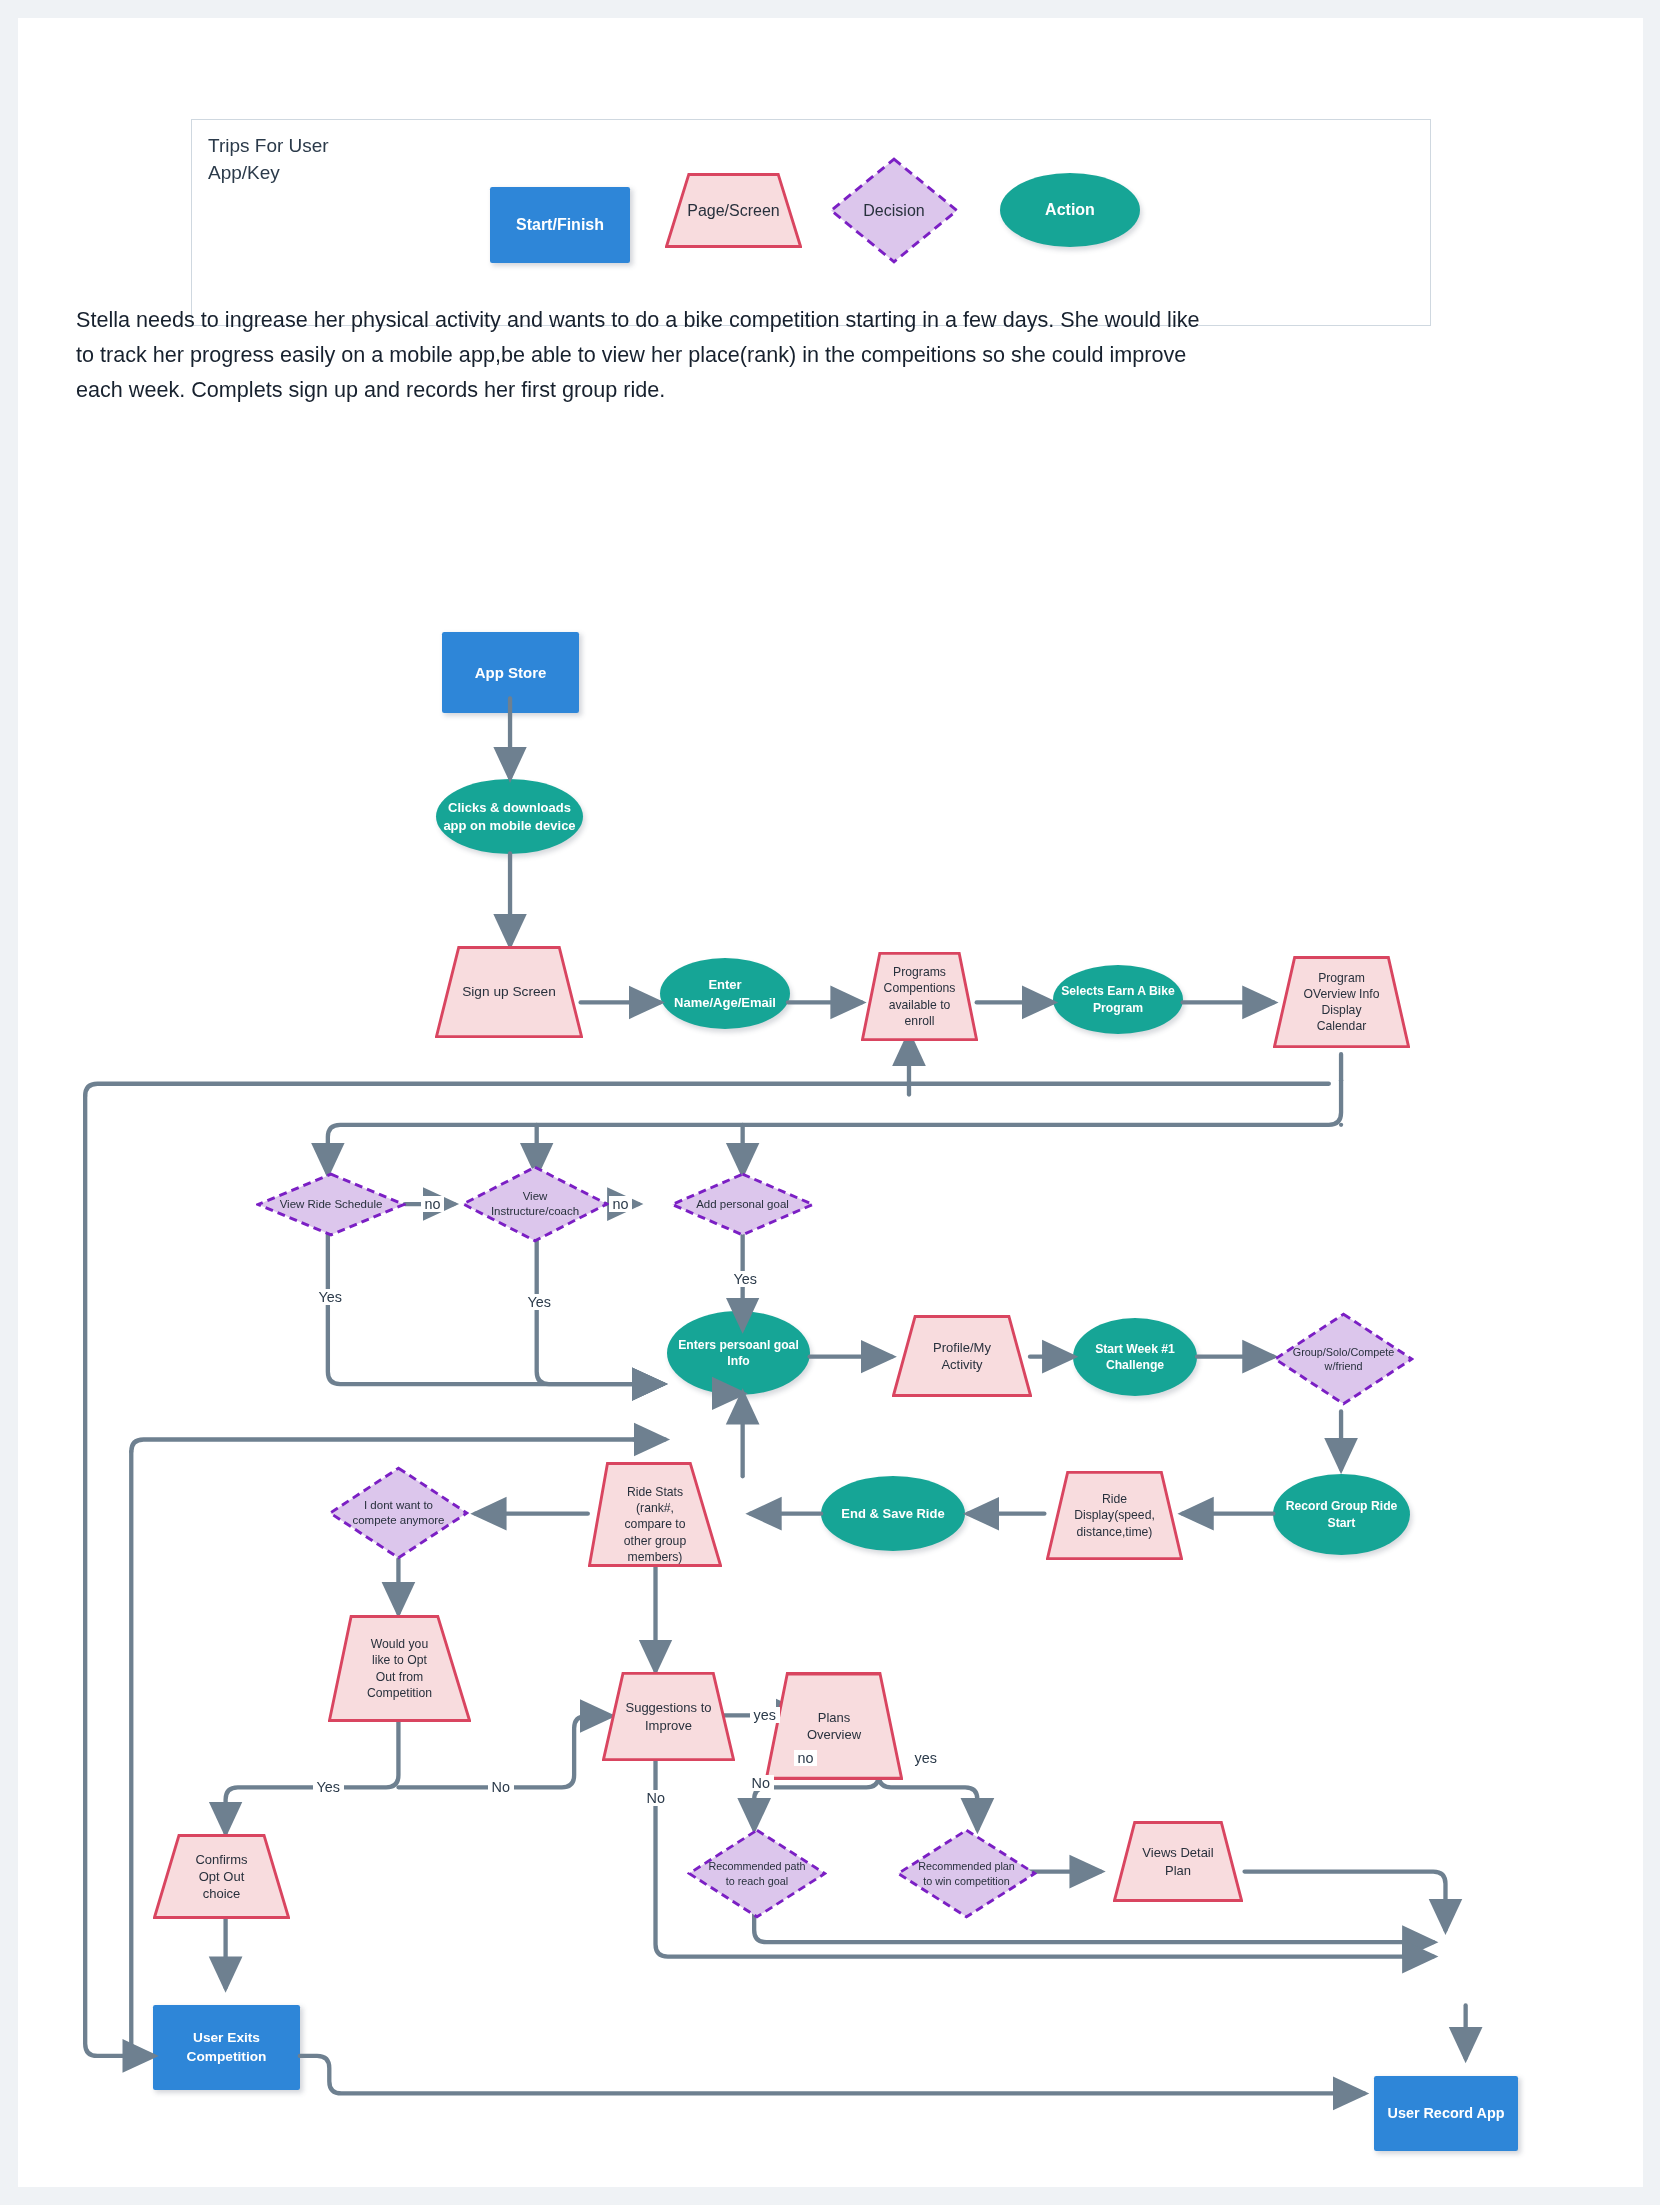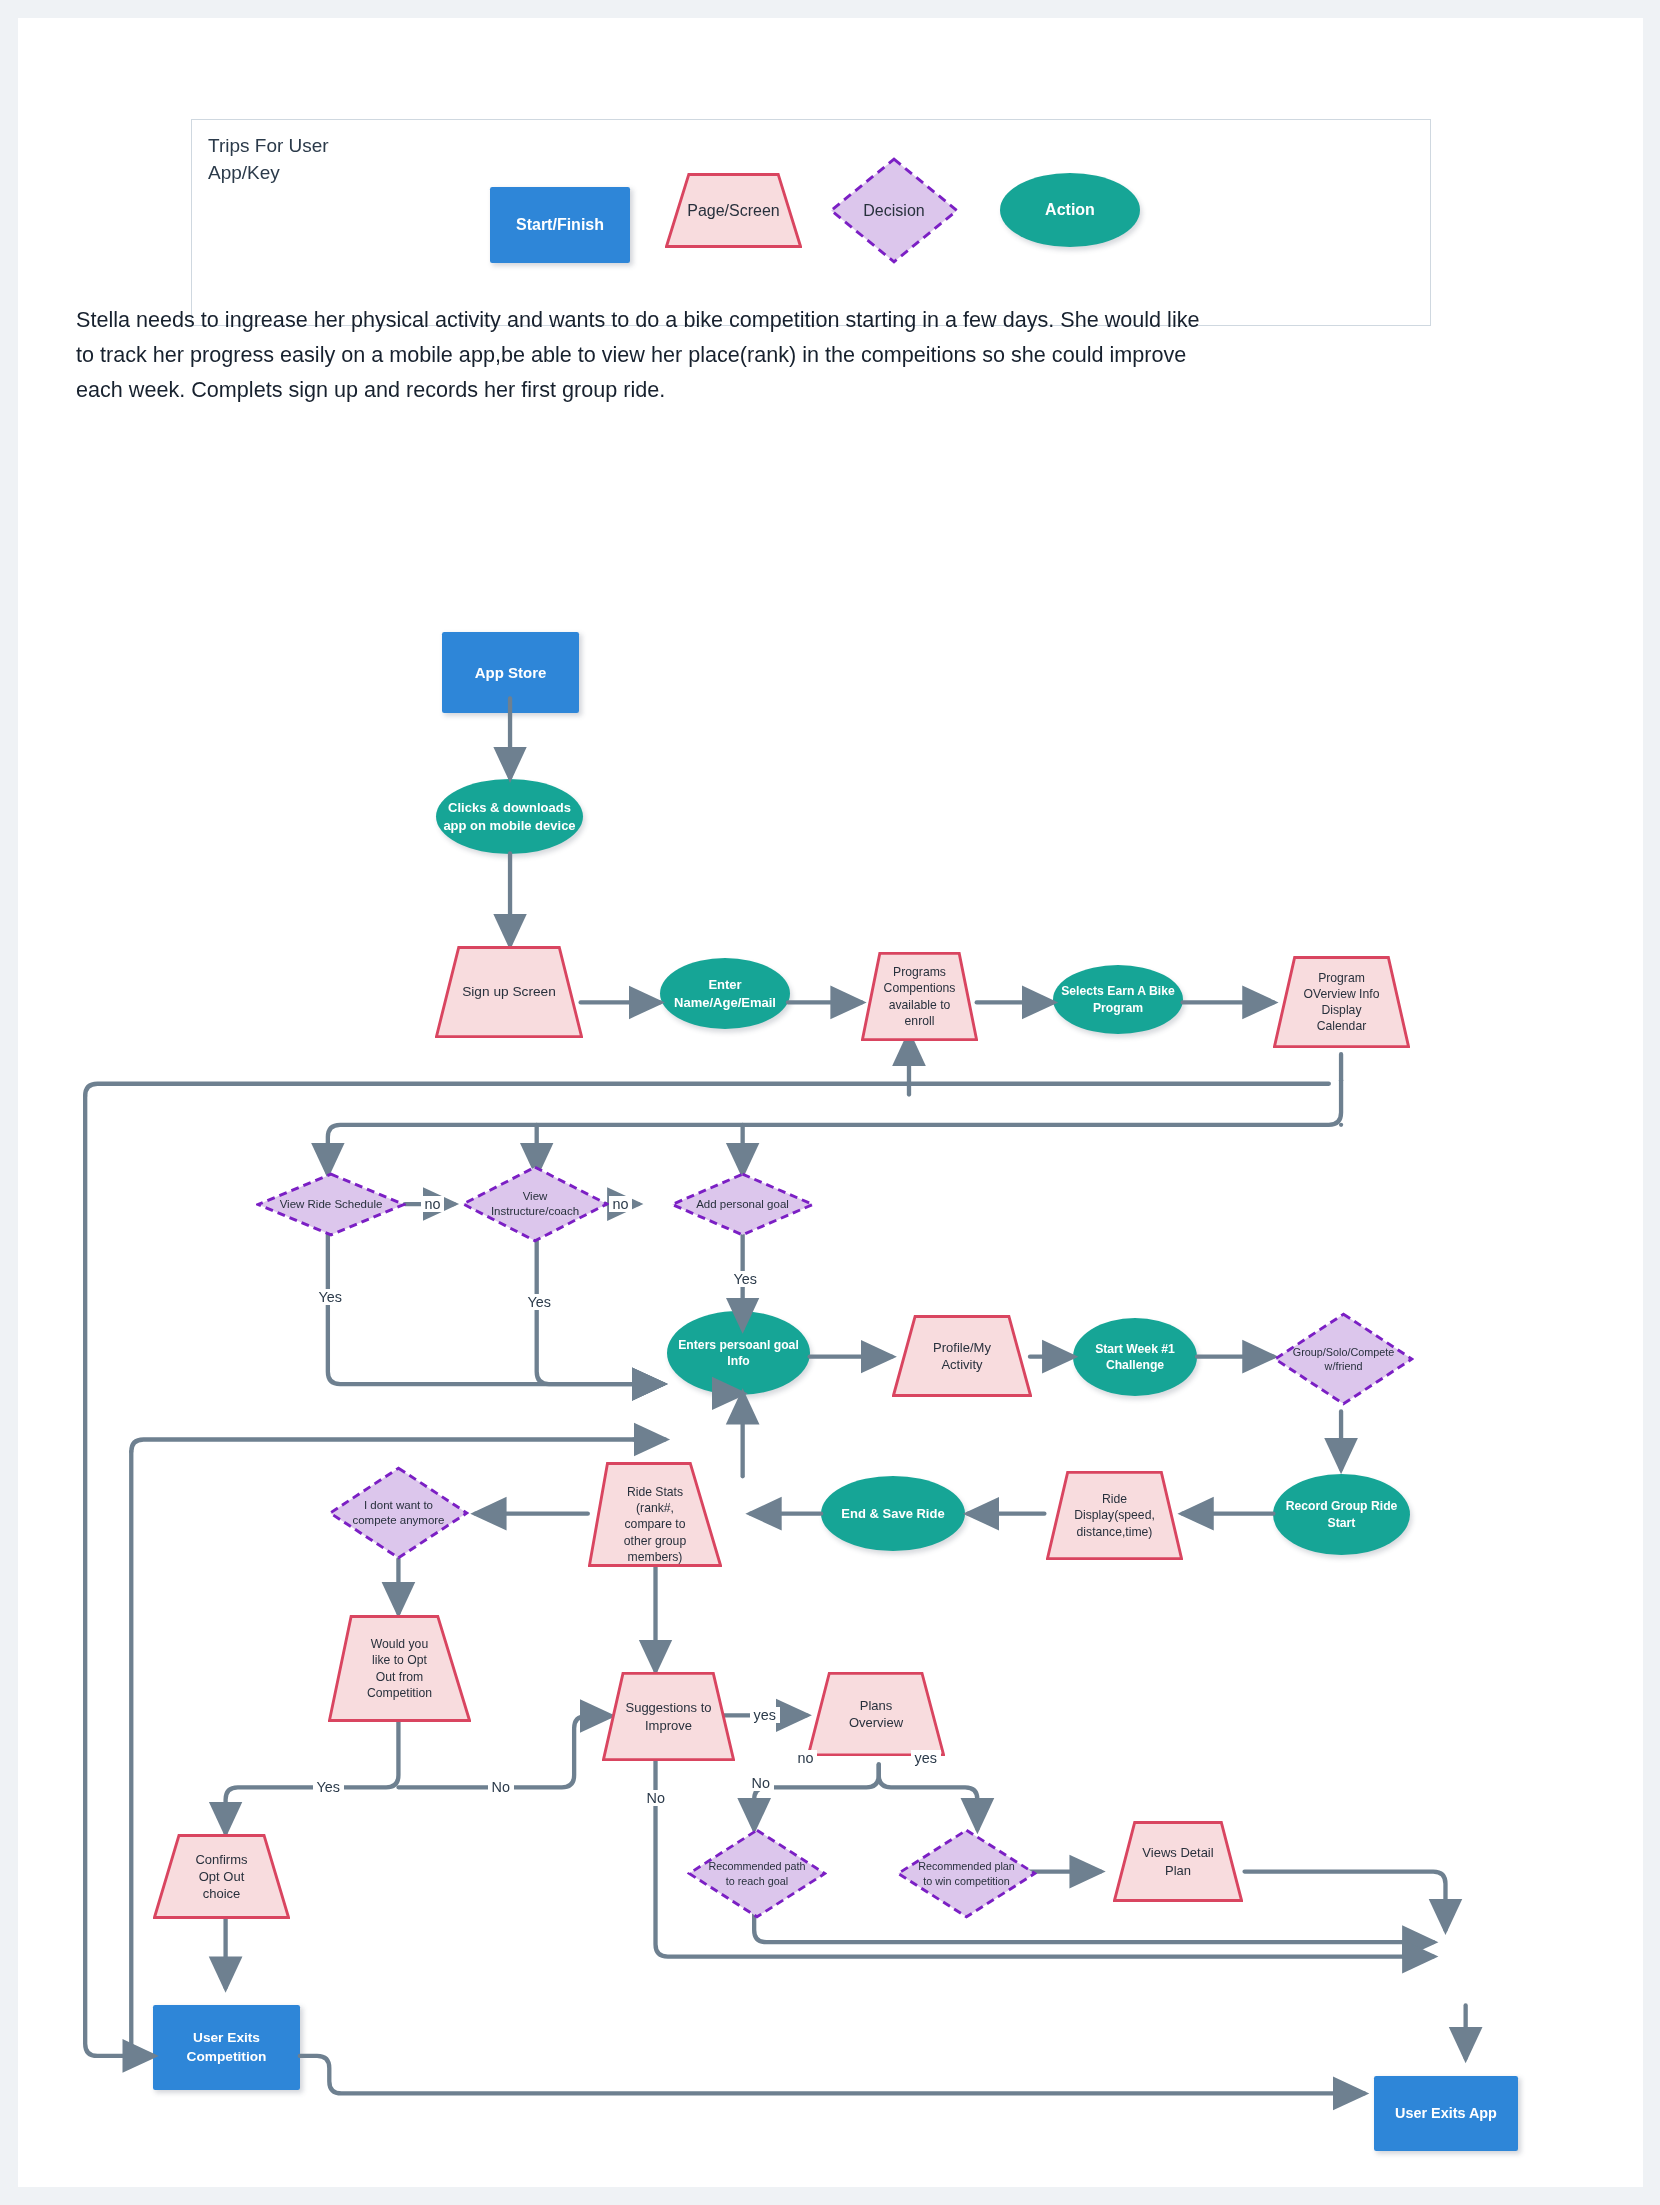--- a/index.html
+++ b/index.html
@@ -330,21 +330,21 @@
     </div>
 
     <div class="node n-page" style="left:602px;top:1672px;width:133px;height:89px;">
       <svg viewBox="0 0 184 124" preserveAspectRatio="none">
           <polygon points="29,2 154,2 182,122 2,122" fill="#f8dcde" stroke="#d94560" stroke-width="4"></polygon>
         </svg>
       <span class="lbl" style="font-size:13px;">Suggestions to
 Improve</span>
     </div>
 
-    <div class="node n-page" style="left:807px;top:1672px;width:138px;height:84px;">
+    <div class="node n-page" style="left:765px;top:1672px;width:138px;height:108px;">
       <svg viewBox="0 0 192 128" preserveAspectRatio="none">
           <polygon points="31,2 160,2 190,126 2,126" fill="#f8dcde" stroke="#d94560" stroke-width="4"></polygon>
         </svg>
       <span class="lbl" style="font-size:13px;">Plans
 Overview</span>
     </div>
 
     <div class="node n-dec" style="left:687px;top:1828px;width:140px;height:91px;">
       <svg viewBox="0 0 194 126" preserveAspectRatio="none">
           <polygon points="97,3 191,63 97,123 3,63" fill="#dcc6ec" stroke="#7b1fc4" stroke-width="4" stroke-dasharray="11,7"></polygon>
@@ -378,18 +378,18 @@
 choice</span>
     </div>
 
     <div class="node n-start" style="left:153px;top:1989px;width:147px;height:85px;">
       <span class="lbl" style="font-size:13.7px;">User Exits
 Competition</span>
     </div>
 
 
     <div class="node n-start" style="left:1374px;top:2060px;width:144px;height:75px;">
-      <span class="lbl" style="font-size:14.4px;">User Exits App</span>
+      <span class="lbl" style="font-size:14.4px;">User Record App</span>
     </div>
 
   </div>
 </div>
 
 
 </body></html>

